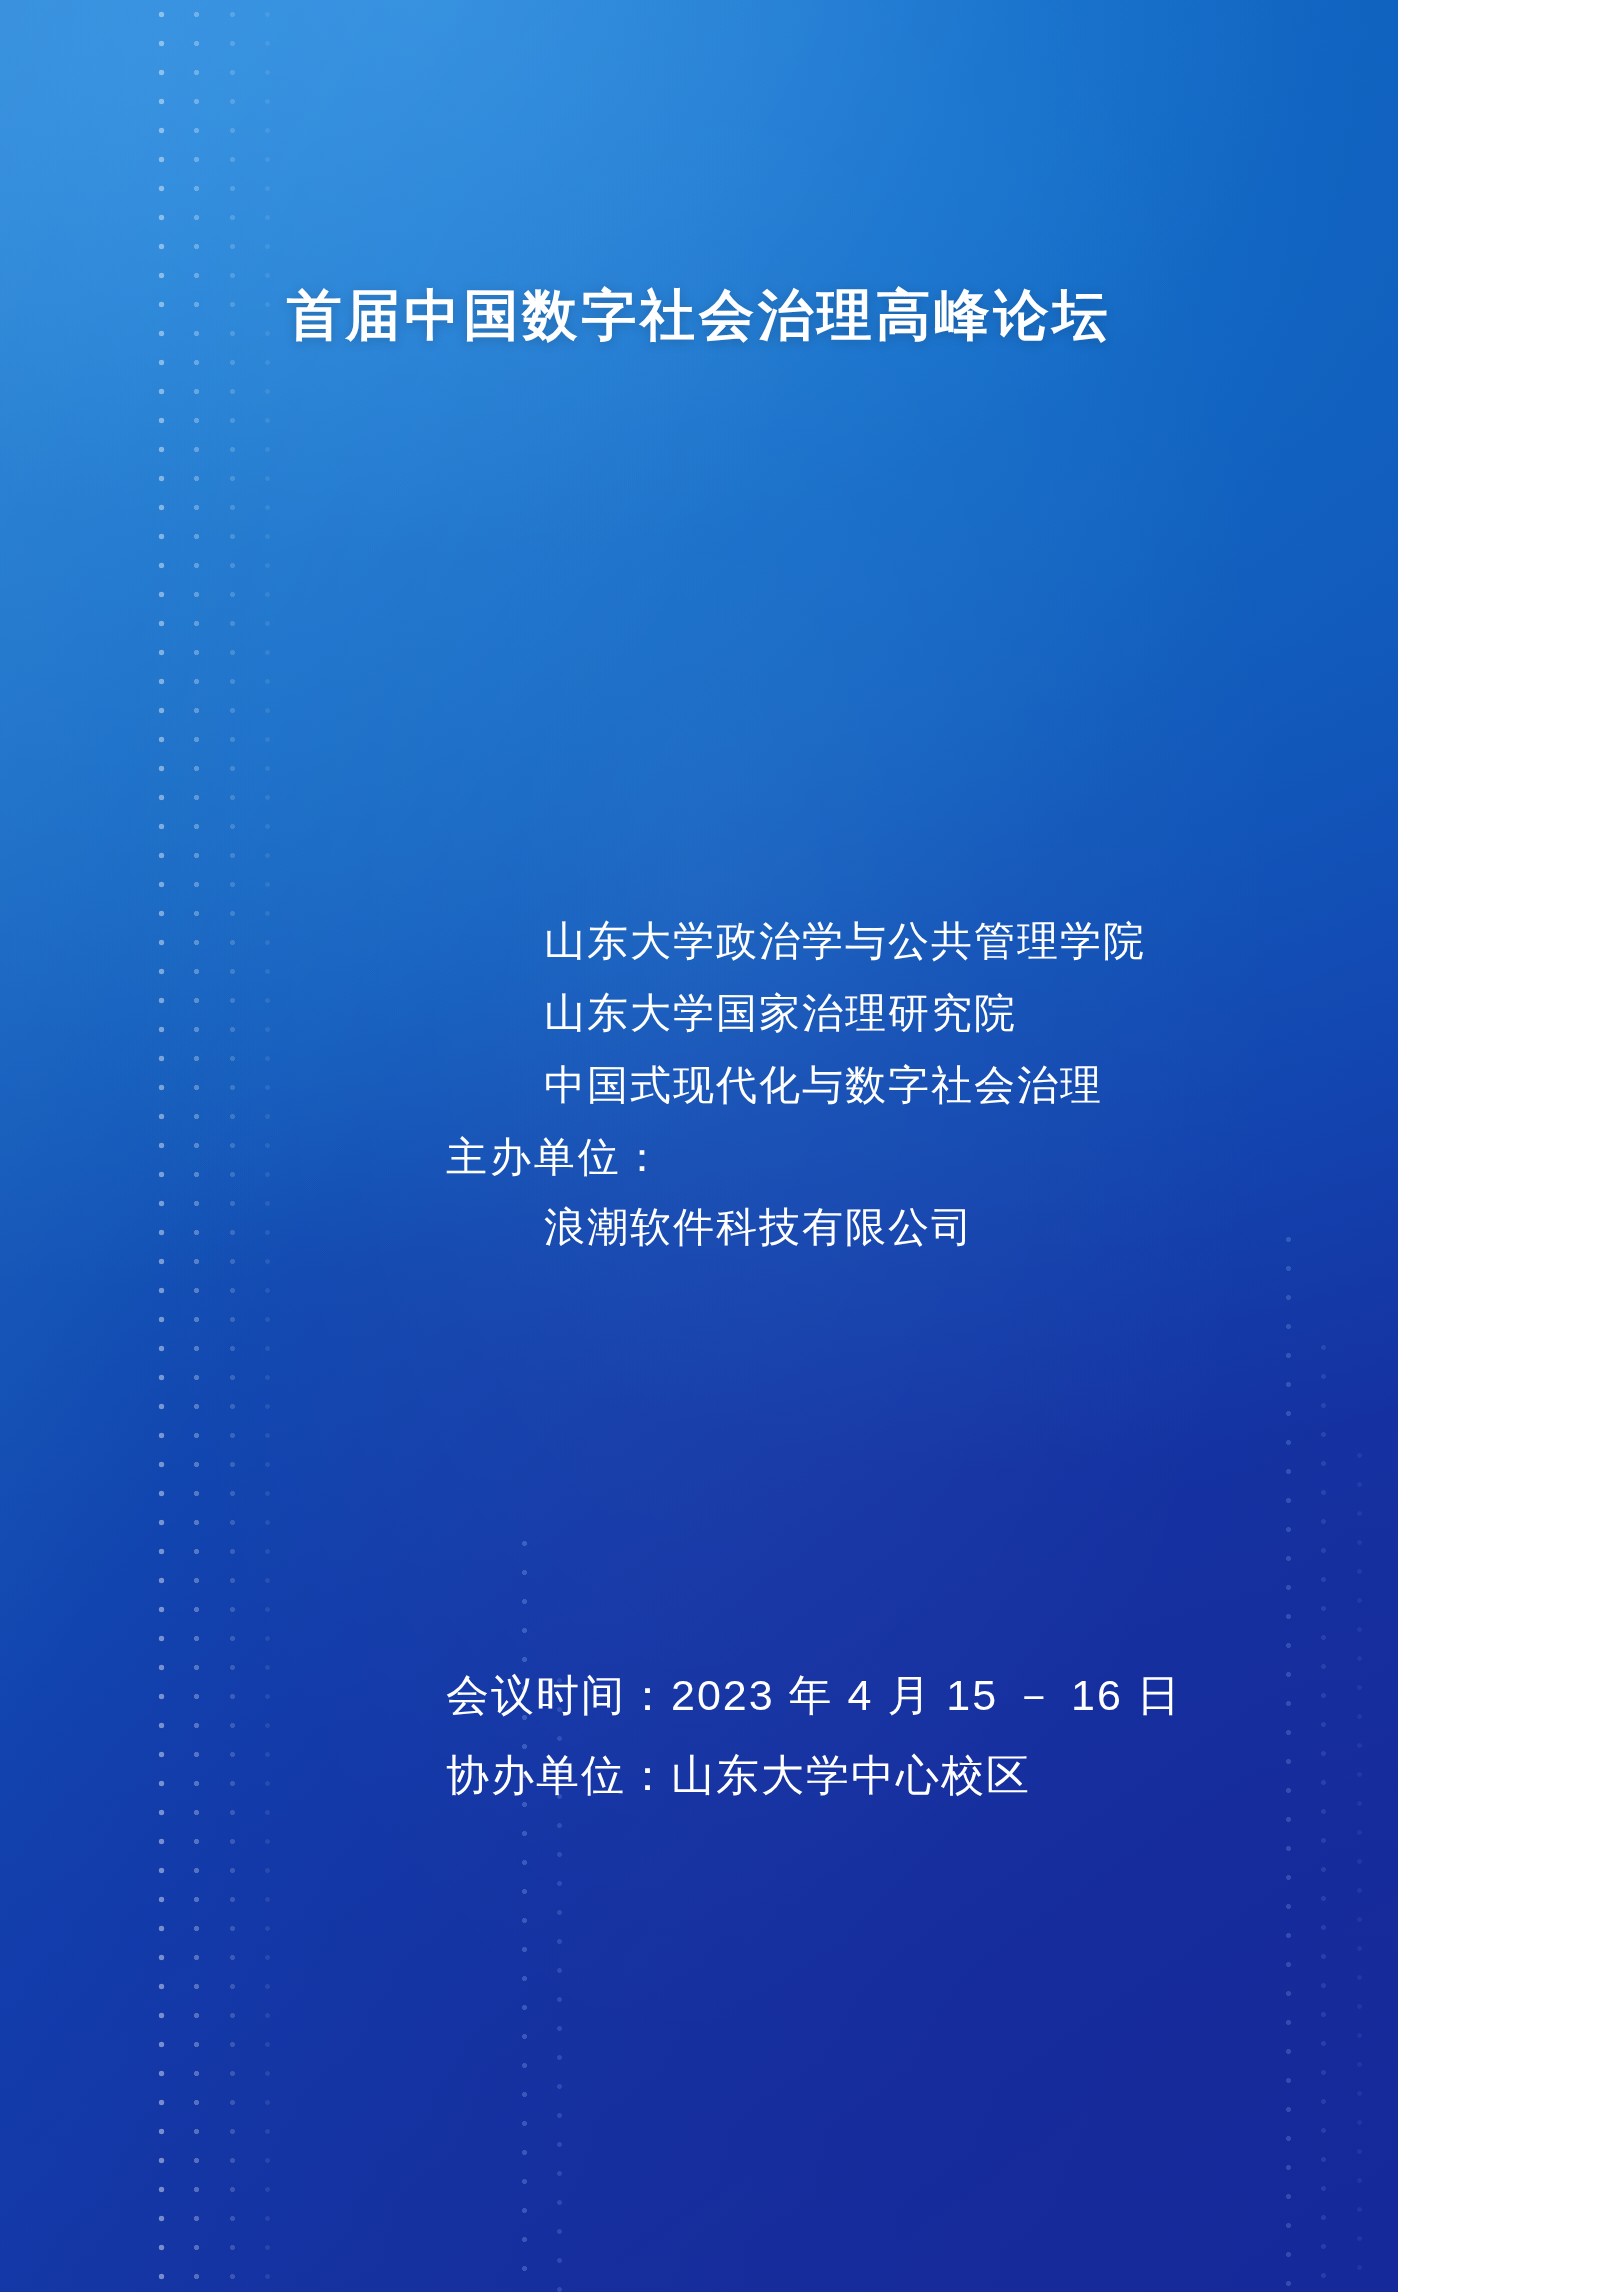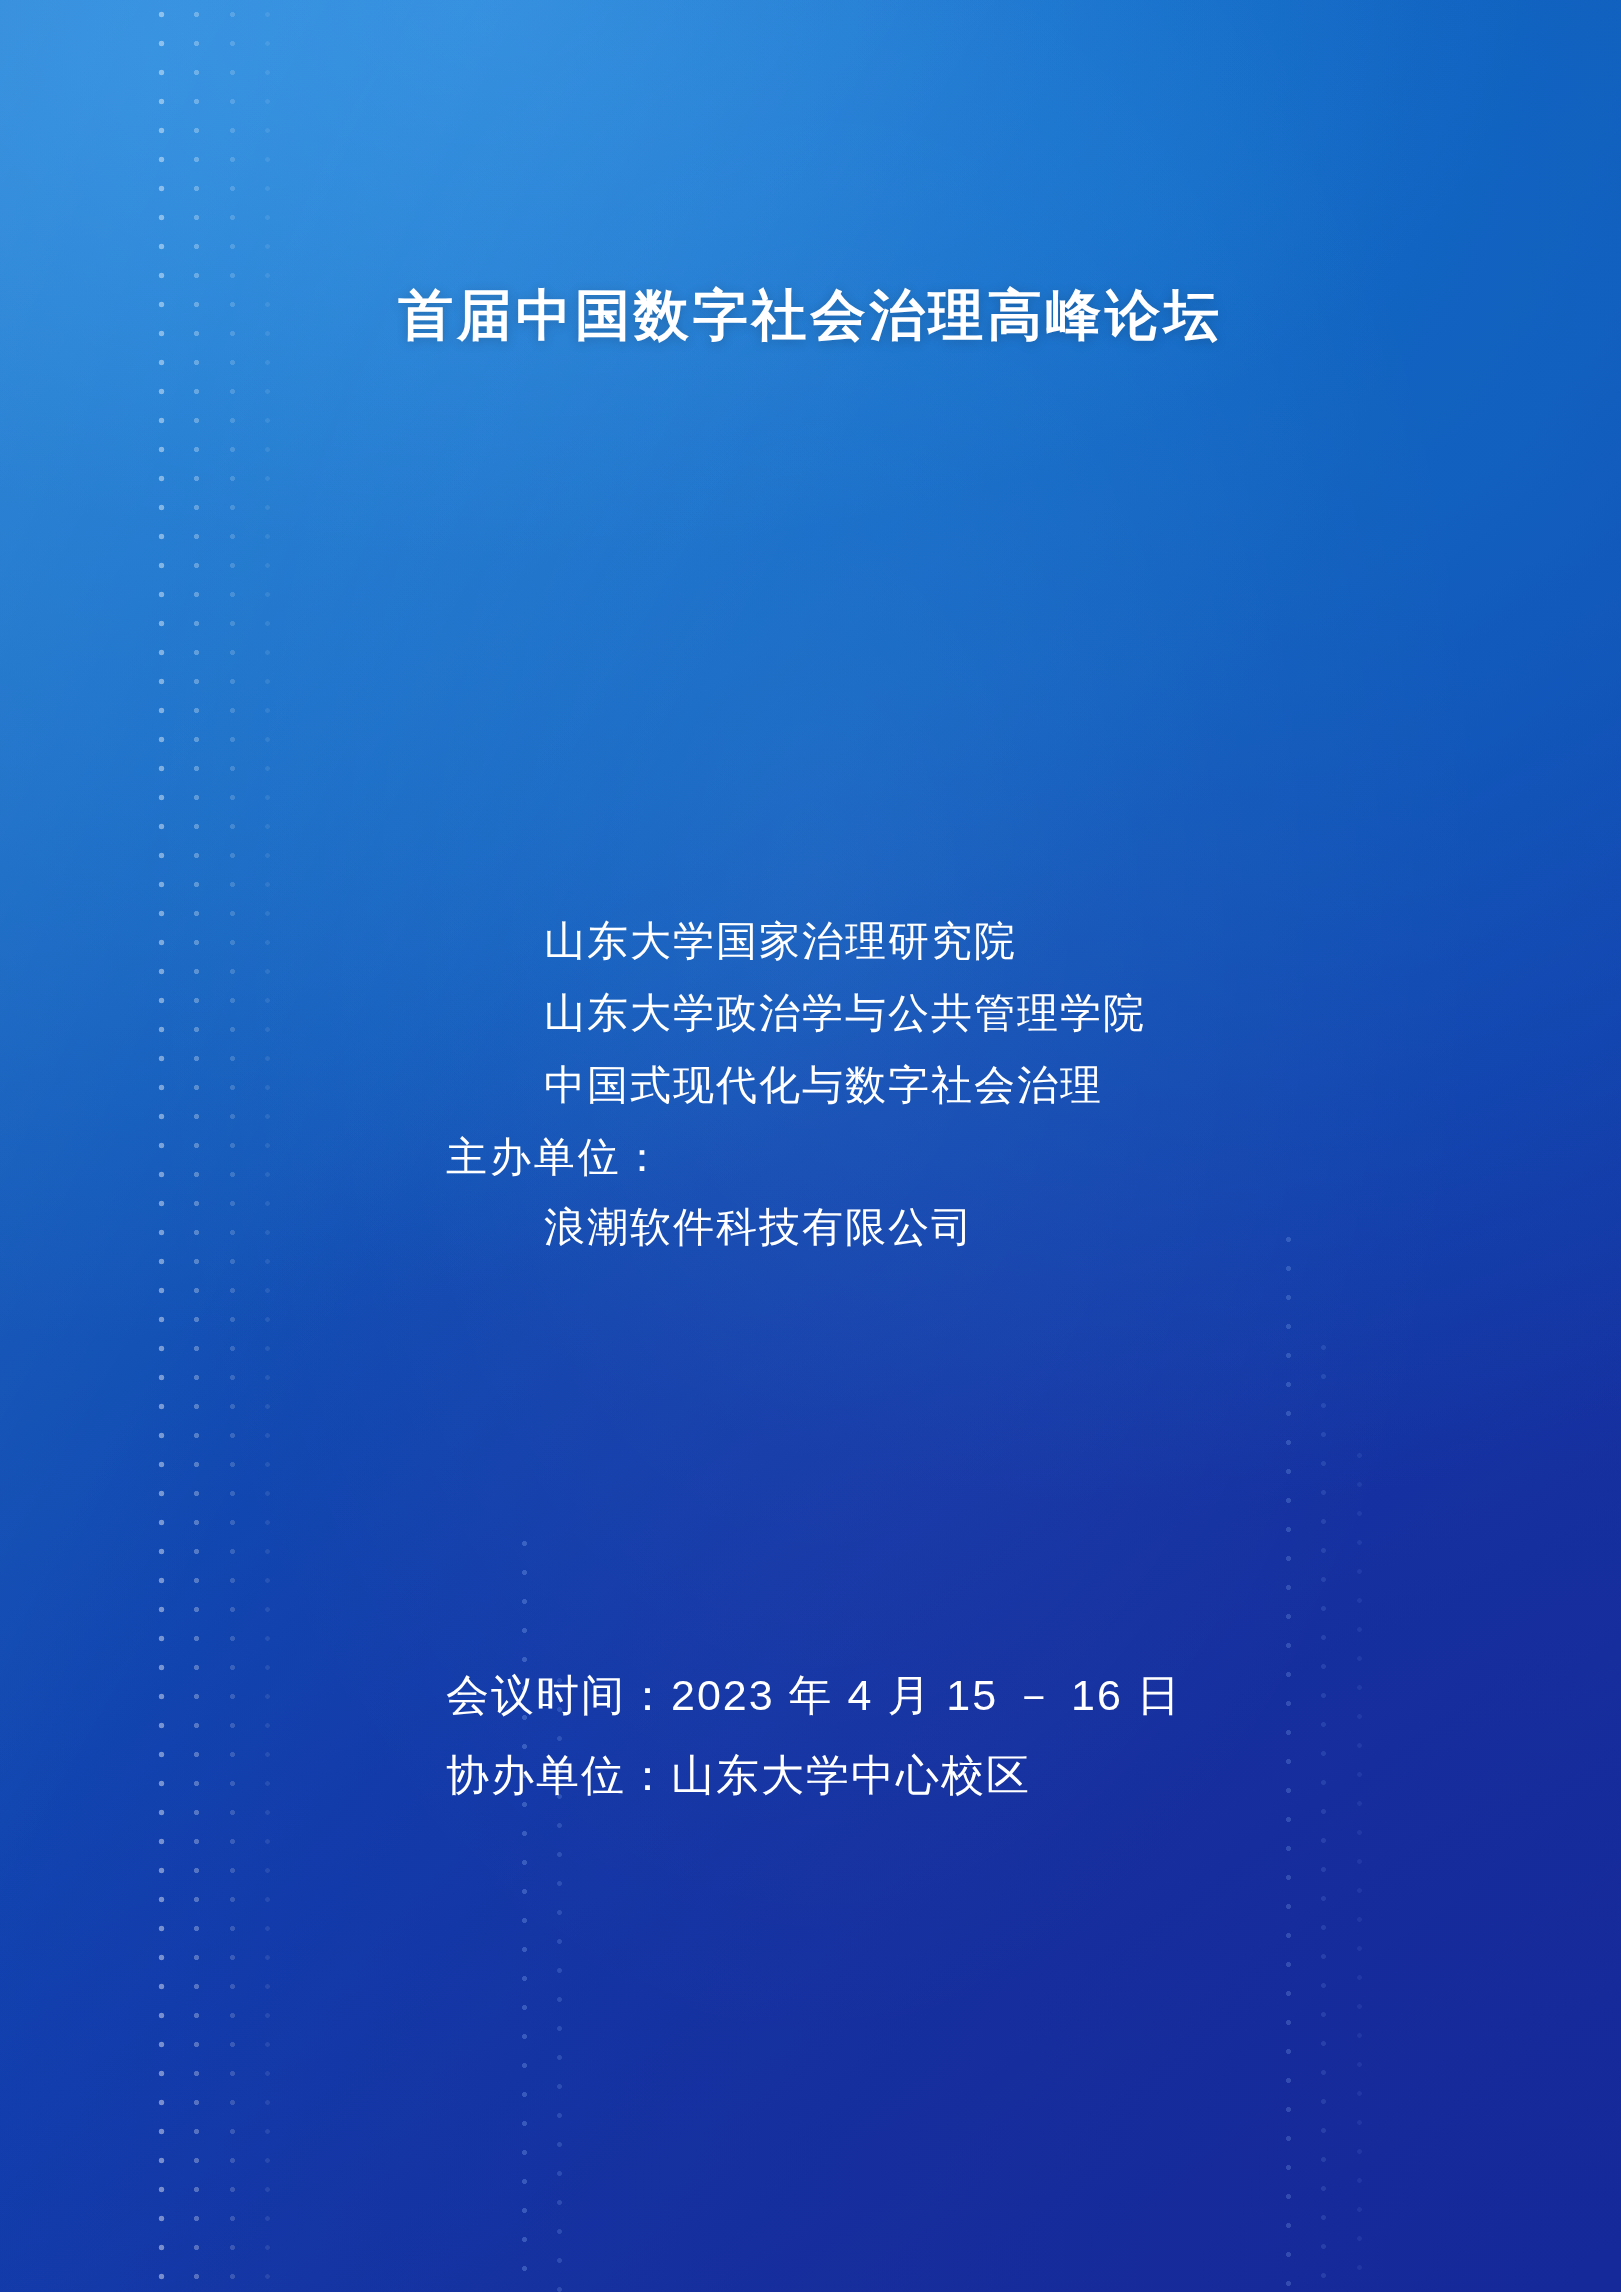--- a/index.html
+++ b/index.html
@@ -5,21 +5,21 @@
   html, body {
     margin: 0;
     padding: 0;
     background: #ffffff;
   }
   body {
     font-family: "Liberation Sans", sans-serif;
   }
   .poster {
     position: relative;
-    width: 1621px;
+    width: 1398px;
     height: 2293px;
     overflow: hidden;
     background: #0b3f9c;
   }
   
   .bg-base {
     position: absolute;
     inset: 0;
     background:
       radial-gradient(circle at 8% 2%, #1d7fd6 0%, rgba(29,127,214,0) 48%),
@@ -185,22 +185,22 @@
   <div class="dots r5"></div>
   <div class="bg-sheen"></div>
 
   <div class="content">
 
     <div class="title-block">
       <div class="forum-name">首届中国数字社会治理高峰论坛</div>
     </div>
 
     <div class="orgs">
+      <div class="org-item">山东大学政治学与公共管理学院</div>
       <div class="org-item">山东大学国家治理研究院</div>
-      <div class="org-item">山东大学政治学与公共管理学院</div>
       <div class="org-item">中国式现代化与数字社会治理</div>
       <div class="org-label">主办单位：</div>
       <div class="org-item">浪潮软件科技有限公司</div>
     </div>
 
     <div class="meta">
       <div class="meta-line">会议时间：2023 年 4 月 15 － 16 日</div>
       <div class="meta-line">协办单位：山东大学中心校区</div>
     </div>
 

